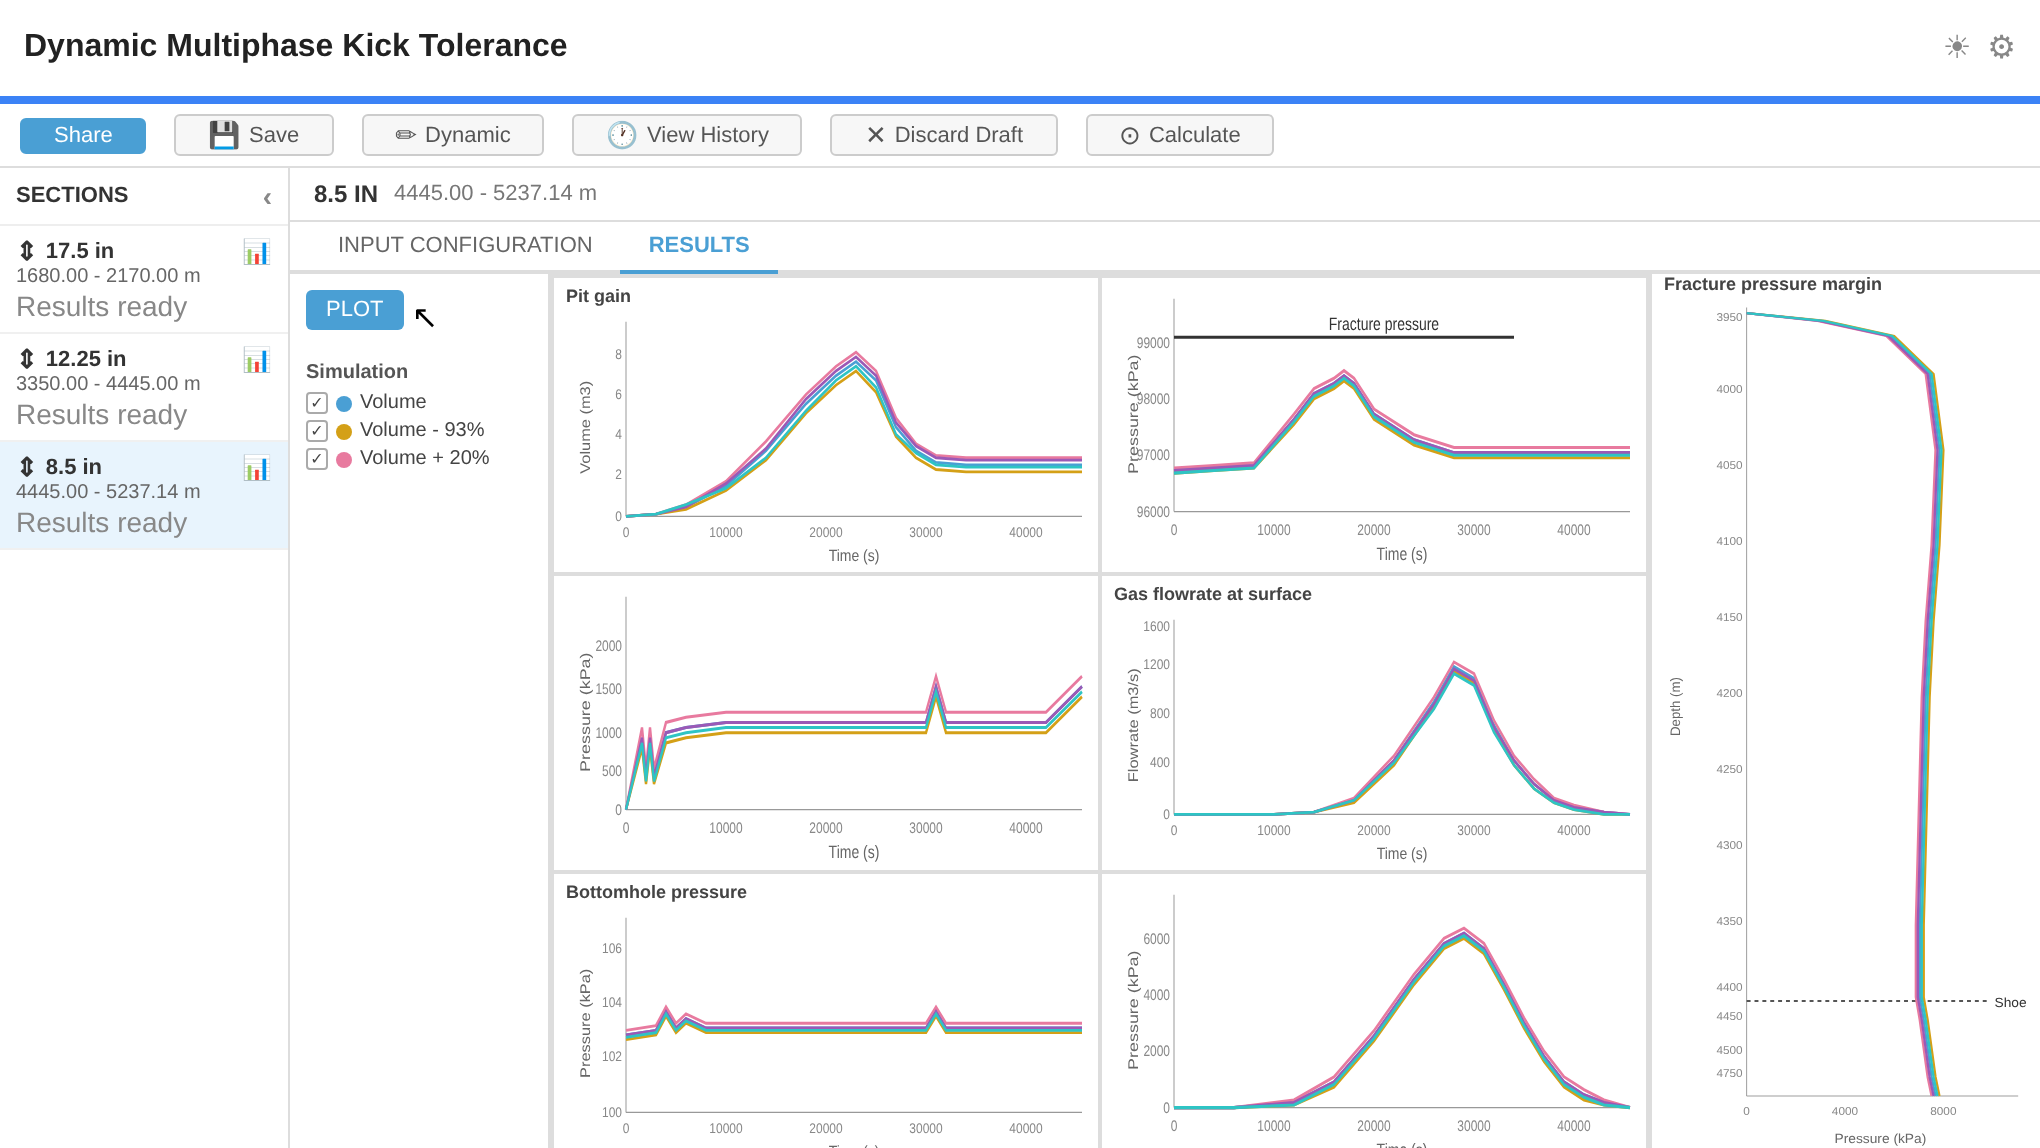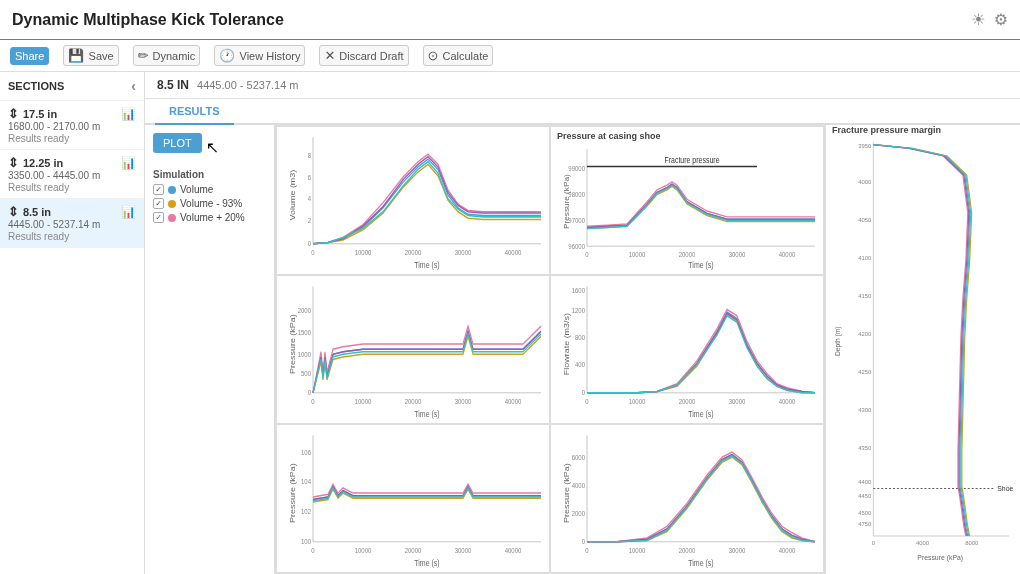--- a/index.html
+++ b/index.html
@@ -1,45 +1,45 @@
 <!DOCTYPE html>
 <html><head>
   <meta charset="utf-8">
   <style>
     * { box-sizing: border-box; margin: 0; padding: 0; }
     body { font-family: Arial, sans-serif; font-size: 12px; background: #f0f0f0; width: 1020px; height: 574px; overflow: hidden; }
 
     
     #title-bar {
       background: #fff;
-      height: 40px;
+      height: 52px;
       display: flex;
       align-items: center;
       padding: 0 12px;
-      border-bottom: 1px solid #3b82f6;
+      border-bottom: 4px solid #3b82f6;
       justify-content: space-between;
     }
     #title-bar .title { font-size: 16px; font-weight: bold; color: #222; }
     #title-bar .icons { display: flex; gap: 8px; }
     #title-bar .icons span { font-size: 16px; color: #888; cursor: pointer; }
 
     
     #toolbar {
       background: #fff;
       height: 32px;
       display: flex;
       align-items: center;
       padding: 0 10px;
       border-bottom: 1px solid #ddd;
       gap: 14px;
     }
     .toolbar-btn {
       display: flex; align-items: center; gap: 4px;
       font-size: 11px; color: #555; cursor: pointer;
-      padding: 2px 4px; border: 1px solid #ccc; border-radius: 3px; background: #f7f7f7;
+      padding: 2px 16px; border: 1px solid #ccc; border-radius: 3px; background: #f7f7f7;
     }
     .toolbar-btn.primary { background: #4a9fd4; color: #fff; border-color: #4a9fd4; }
     .toolbar-btn .icon { font-size: 13px; }
 
     
     #main {
       display: flex;
       height: calc(574px - 72px);
     }
 
@@ -63,21 +63,21 @@
       padding: 5px 8px;
       cursor: pointer;
       border-bottom: 1px solid #f0f0f0;
     }
     .section-item.active { background: #e8f4fd; }
     .section-item .section-name {
       display: flex; align-items: center; gap: 4px;
       font-size: 11px; font-weight: bold; color: #333;
     }
     .section-item .section-range { font-size: 10px; color: #666; }
-    .section-item .section-status { font-size: 10px; color: #888; margin-top: 1px; }
+    .section-item .section-status { font-size: 14px; color: #888; margin-top: 1px; }
 
     
     #content {
       flex: 1;
       display: flex;
       flex-direction: column;
       overflow: hidden;
     }
 
     
@@ -272,20 +272,21 @@
   </div>
 
   <div id="content">
 
     <div id="content-header">
       <span class="section-label-badge">8.5 IN</span>
       <span class="section-depth">4445.00 - 5237.14 m</span>
     </div>
 
     <div id="tabs">
+      <div class="tab">INPUT CONFIGURATION</div>
       <div class="tab active">RESULTS</div>
     </div>
 
     <div id="charts-area">
 
       <div id="controls-panel">
         <div style="display:flex;align-items:center;margin-bottom:8px;">
           <button class="plot-btn">PLOT</button>
           <span style="font-size:16px;margin-left:4px;cursor:pointer;">↖</span>
         </div>
@@ -307,20 +308,21 @@
     <span class="sim-dot" style="background:#e87a9f;"></span>
     <span>Volume + 20%</span>
   </div>
             </div>
         </div>
       </div>
 
       <div id="mini-charts-grid">
 
         <div class="chart-card">
+          <div class="chart-title">Pit gain</div>
           <div class="chart-svg-wrap">
             <svg width="100%" height="100%" viewBox="0 0 260 110" preserveAspectRatio="none">
 
               <line x1="30" y1="5" x2="30" y2="88" class="axis-line"></line>
               <line x1="30" y1="88" x2="258" y2="88" class="axis-line"></line>
 
               <text x="28" y="90" text-anchor="end" class="axis-tick">0</text>
               <text x="28" y="72" text-anchor="end" class="axis-tick">2</text>
               <text x="28" y="55" text-anchor="end" class="axis-tick">4</text>
               <text x="28" y="38" text-anchor="end" class="axis-tick">6</text>
@@ -342,21 +344,20 @@
               <polyline class="chart-line line-pink" points="30,88 45,87 60,83 80,73 100,56 120,36 135,24 145,18 155,26 165,46 175,57 185,62 200,63 215,63 230,63 245,63 258,63"></polyline>
 
               <polyline class="chart-line line-purple" points="30,88 45,87 60,84 80,74 100,59 120,38 135,26 145,20 155,28 165,48 175,58 185,63 200,64 215,64 230,64 245,64 258,64"></polyline>
 
               <polyline class="chart-line line-cyan" points="30,88 45,87 60,83 80,76 100,63 120,43 135,30 145,24 155,33 165,53 175,61 185,66 200,67 215,67 230,67 245,67 258,67"></polyline>
             </svg>
           </div>
         </div>
 
         <div class="chart-card">
-          <div class="chart-title">Pressure at casing shoe</div>
           <div class="chart-svg-wrap">
             <svg width="100%" height="100%" viewBox="0 0 260 110" preserveAspectRatio="none">
               <line x1="30" y1="5" x2="30" y2="88" class="axis-line"></line>
               <line x1="30" y1="88" x2="258" y2="88" class="axis-line"></line>
 
               <line x1="30" y1="20" x2="200" y2="20" stroke="#333" stroke-width="1.2"></line>
               <text x="135" y="17" text-anchor="middle" class="annotation-text">Fracture pressure</text>
 
               <text x="28" y="90" text-anchor="end" class="axis-tick">96000</text>
               <text x="28" y="68" text-anchor="end" class="axis-tick">97000</text>
@@ -401,20 +402,21 @@
               <polyline class="chart-line line-blue" points="30,88 38,60 40,75 42,60 44,75 50,58 60,56 80,54 100,54 150,54 180,54 185,40 190,54 200,54 220,54 240,54 258,40"></polyline>
               <polyline class="chart-line line-gold" points="30,88 38,64 40,78 42,64 44,78 50,62 60,60 80,58 100,58 150,58 180,58 185,44 190,58 200,58 220,58 240,58 258,44"></polyline>
               <polyline class="chart-line line-pink" points="30,88 38,56 40,72 42,56 44,72 50,54 60,52 80,50 100,50 150,50 180,50 185,36 190,50 200,50 220,50 240,50 258,36"></polyline>
               <polyline class="chart-line line-purple" points="30,88 38,60 40,75 42,60 44,75 50,58 60,56 80,54 100,54 150,54 180,54 185,40 190,54 200,54 220,54 240,54 258,40"></polyline>
               <polyline class="chart-line line-cyan" points="30,88 38,62 40,77 42,62 44,77 50,60 60,58 80,56 100,56 150,56 180,56 185,42 190,56 200,56 220,56 240,56 258,42"></polyline>
             </svg>
           </div>
         </div>
 
         <div class="chart-card">
+          <div class="chart-title">Gas flowrate at surface</div>
           <div class="chart-svg-wrap">
             <svg width="100%" height="100%" viewBox="0 0 260 110" preserveAspectRatio="none">
               <line x1="30" y1="5" x2="30" y2="88" class="axis-line"></line>
               <line x1="30" y1="88" x2="258" y2="88" class="axis-line"></line>
               <text x="28" y="90" text-anchor="end" class="axis-tick">0</text>
               <text x="28" y="68" text-anchor="end" class="axis-tick">400</text>
               <text x="28" y="47" text-anchor="end" class="axis-tick">800</text>
               <text x="28" y="26" text-anchor="end" class="axis-tick">1200</text>
               <text x="28" y="10" text-anchor="end" class="axis-tick">1600</text>
               <text x="30" y="97" text-anchor="middle" class="axis-tick">0</text>
@@ -428,20 +430,21 @@
               <polyline class="chart-line line-blue" points="30,88 50,88 80,88 100,87 120,82 140,65 160,40 170,25 180,30 190,50 200,65 210,75 220,82 230,85 245,87 258,88"></polyline>
               <polyline class="chart-line line-gold" points="30,88 50,88 80,88 100,87 120,83 140,67 160,42 170,27 180,32 190,52 200,67 210,77 220,83 230,86 245,88 258,88"></polyline>
               <polyline class="chart-line line-pink" points="30,88 50,88 80,88 100,87 120,81 140,63 160,38 170,23 180,28 190,48 200,63 210,73 220,81 230,84 245,87 258,88"></polyline>
               <polyline class="chart-line line-purple" points="30,88 50,88 80,88 100,87 120,82 140,65 160,41 170,26 180,31 190,51 200,65 210,75 220,82 230,85 245,87 258,88"></polyline>
               <polyline class="chart-line line-cyan" points="30,88 50,88 80,88 100,87 120,82 140,66 160,43 170,28 180,33 190,53 200,67 210,77 220,83 230,86 245,88 258,88"></polyline>
             </svg>
           </div>
         </div>
 
         <div class="chart-card">
+          <div class="chart-title">Bottomhole pressure</div>
           <div class="chart-svg-wrap">
             <svg width="100%" height="100%" viewBox="0 0 260 110" preserveAspectRatio="none">
               <line x1="30" y1="5" x2="30" y2="88" class="axis-line"></line>
               <line x1="30" y1="88" x2="258" y2="88" class="axis-line"></line>
               <text x="28" y="90" text-anchor="end" class="axis-tick">100</text>
               <text x="28" y="66" text-anchor="end" class="axis-tick">102</text>
               <text x="28" y="43" text-anchor="end" class="axis-tick">104</text>
               <text x="28" y="20" text-anchor="end" class="axis-tick">106</text>
               <text x="30" y="97" text-anchor="middle" class="axis-tick">0</text>
               <text x="80" y="97" text-anchor="middle" class="axis-tick">10000</text>

